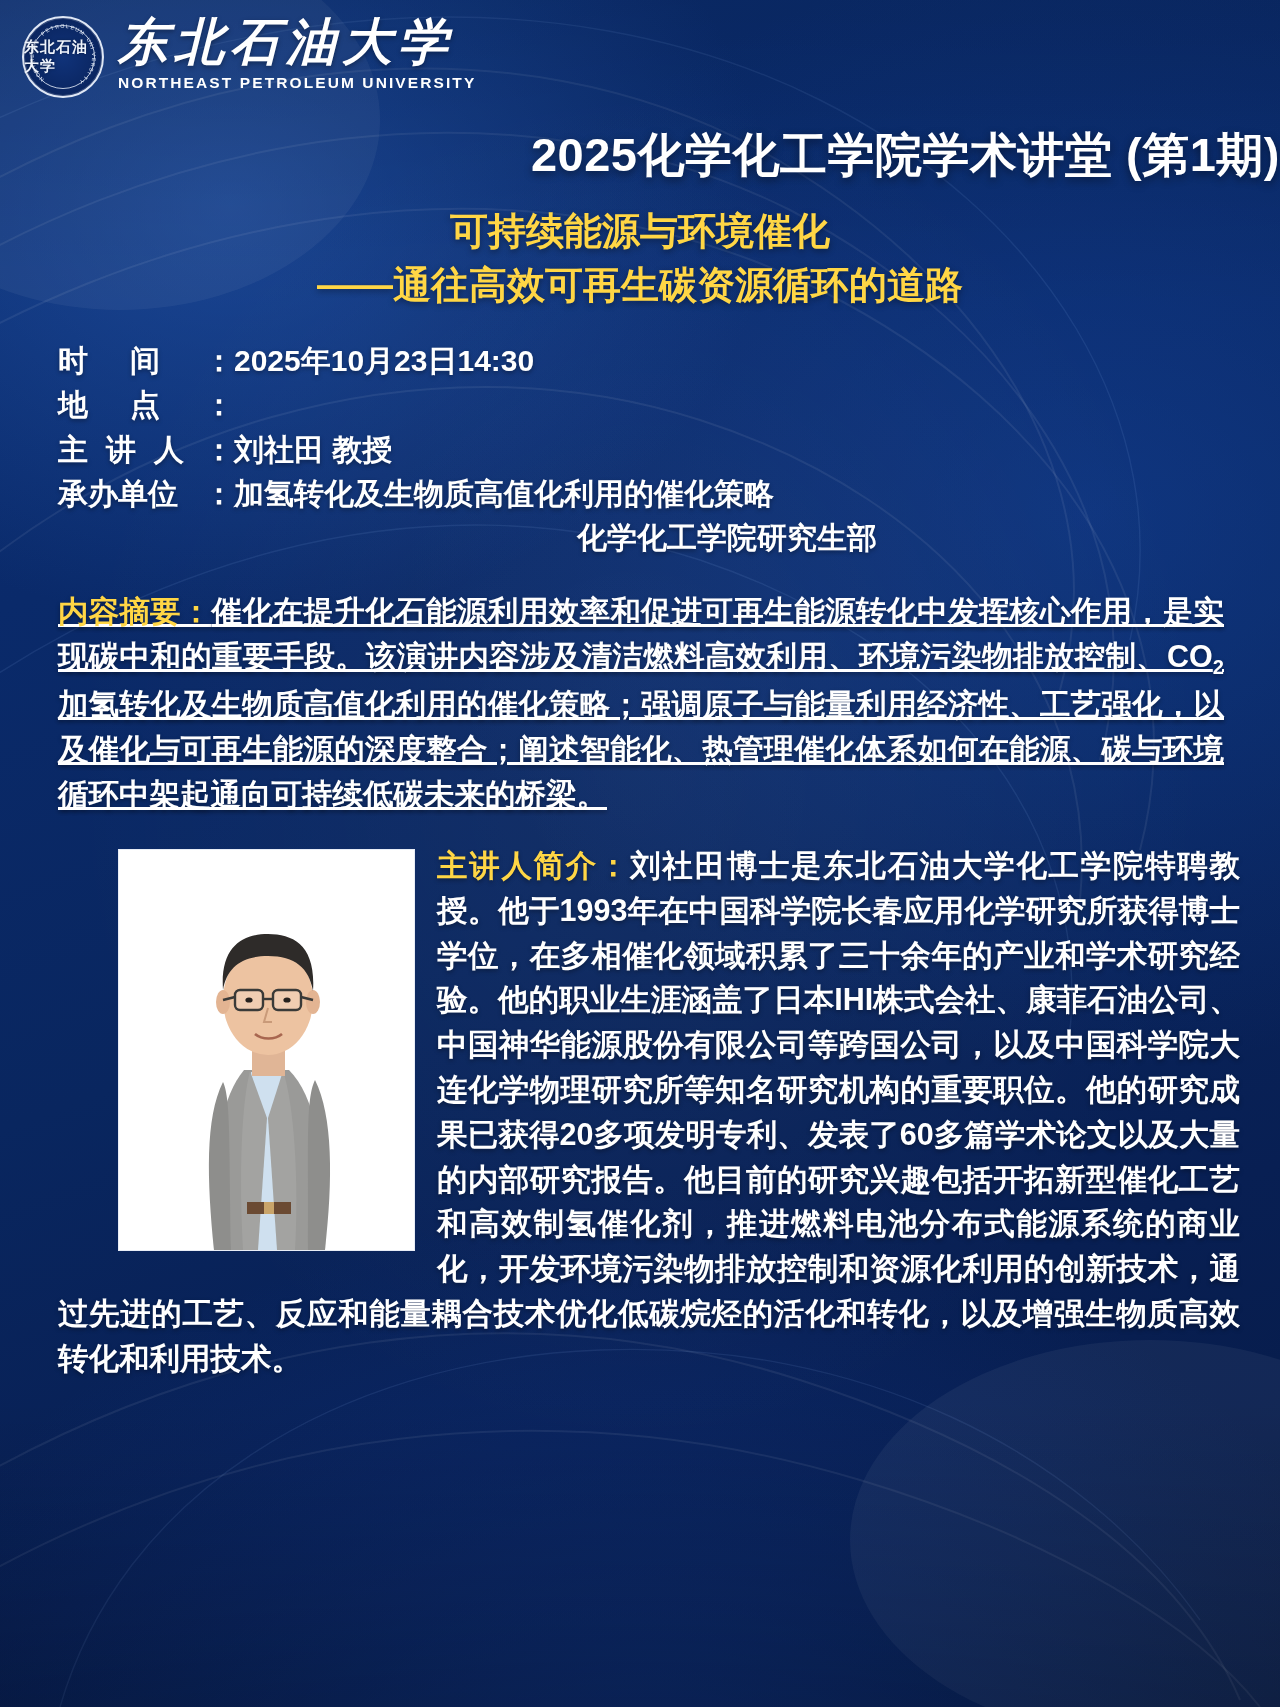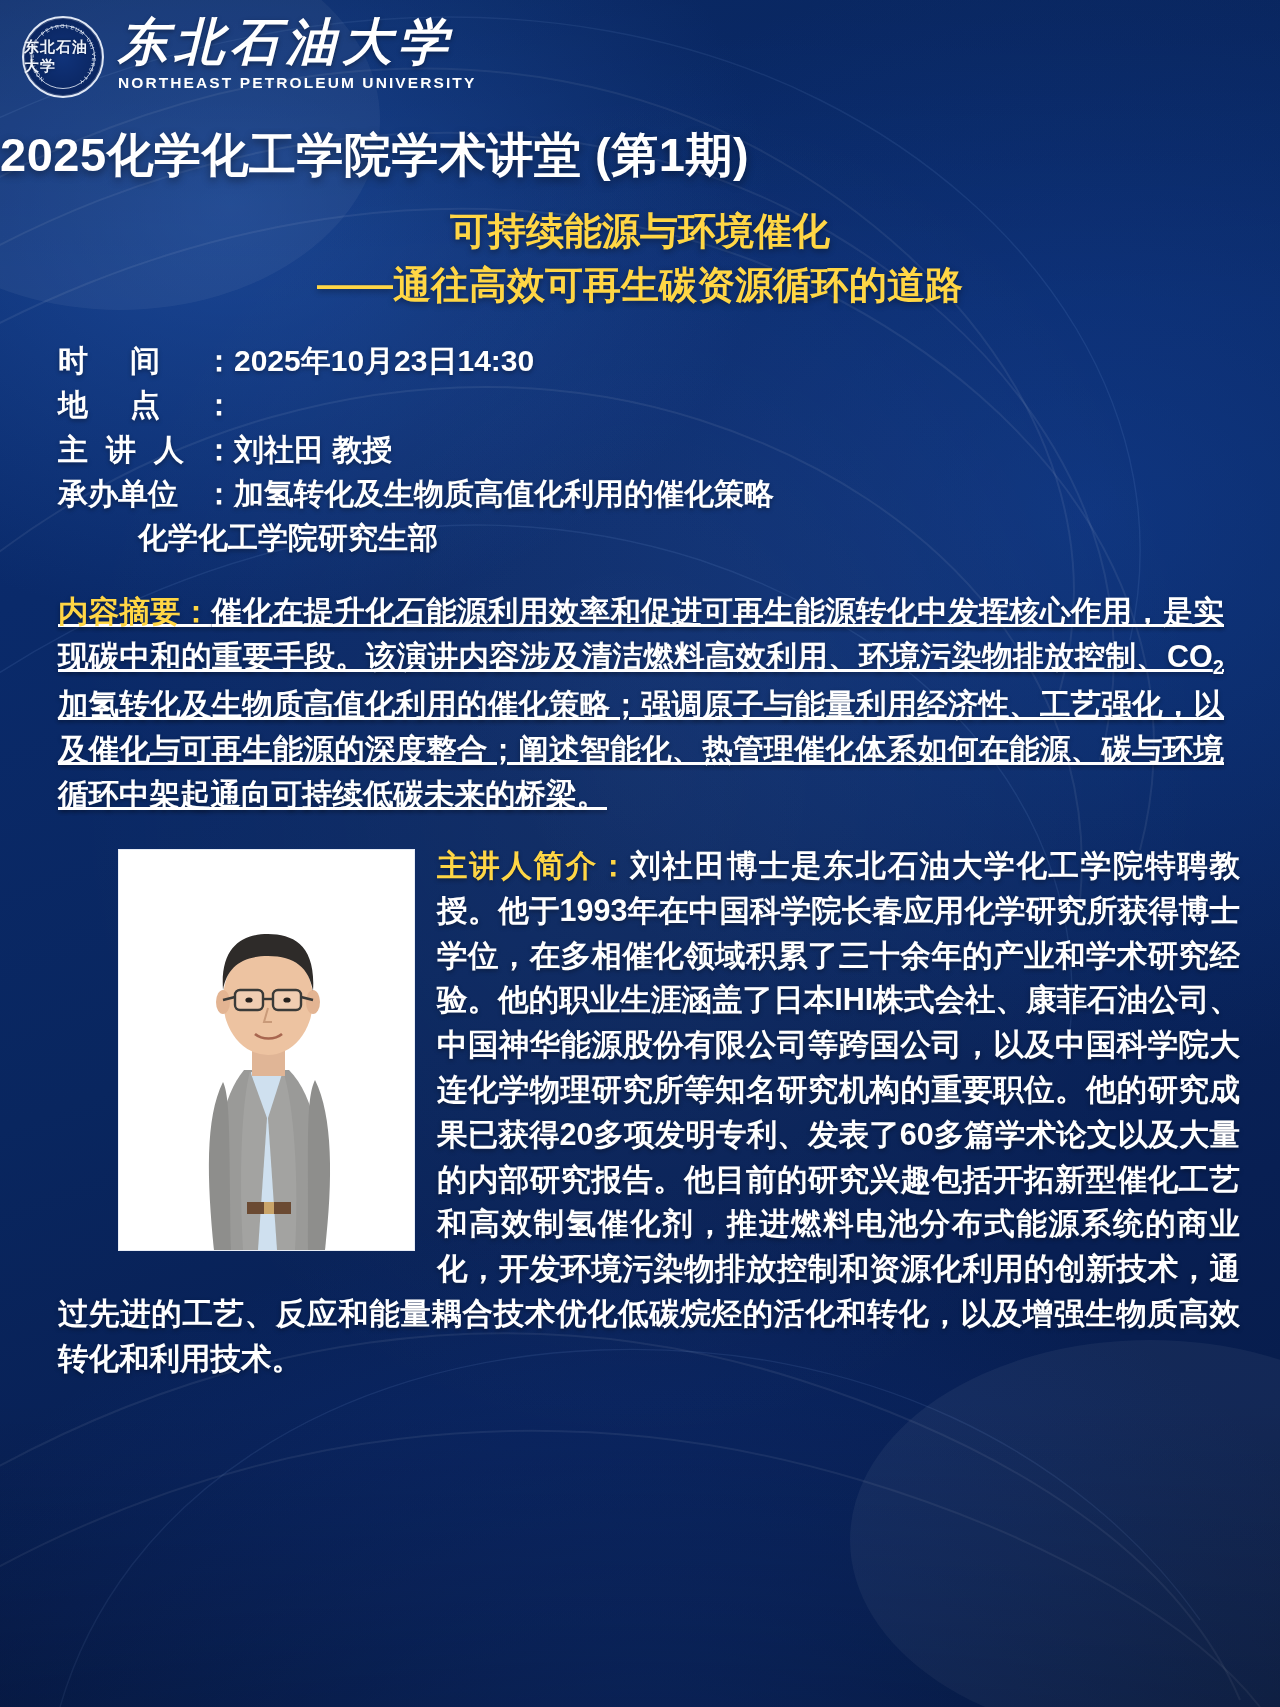--- a/index.html
+++ b/index.html
@@ -99,21 +99,21 @@
   .wordmark-en {
     font-size: 15.5px;
     color: #ffffff;
     letter-spacing: 2.1px;
     margin-top: 5px;
     font-weight: 700;
   }
 
   
   .title-main {
-    text-align: left;
+    text-align: right;
     color: #ffffff;
     font-size: 47px;
     font-weight: bold;
     letter-spacing: 0.5px;
     margin-top: 26px;
     text-shadow: 0 3px 8px rgba(0,0,0,0.45);
   }
   .title-sub {
     text-align: center;
     color: #ffd645;
@@ -137,21 +137,21 @@
   .info-row { display: flex; align-items: baseline; }
   .info-label {
     width: 176px;
     flex: 0 0 auto;
     display: flex;
     justify-content: space-between;
   }
   .info-label .lchar { display: inline-block; }
   .info-label .colon { margin-left: 2px; }
   .info-value { flex: 1 1 auto; }
-  .info-value.indent { margin-left: 80px; }
+  .info-value.indent { margin-left: 116px; text-align: center; }
 
   
   .abstract {
     margin: 28px 56px 0 58px;
     color: #ffffff;
     font-size: 30.5px;
     line-height: 1.47;
     font-weight: bold;
     text-align: justify;
     text-shadow: 0 2px 4px rgba(0,0,0,0.35);

